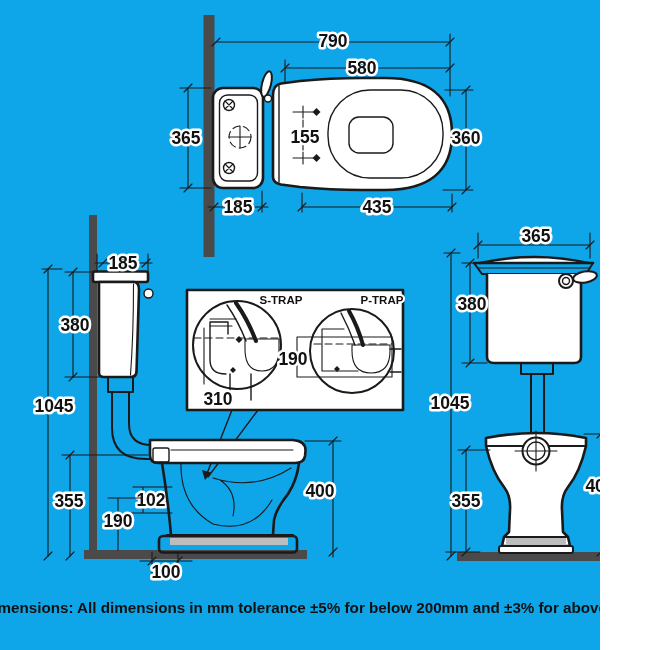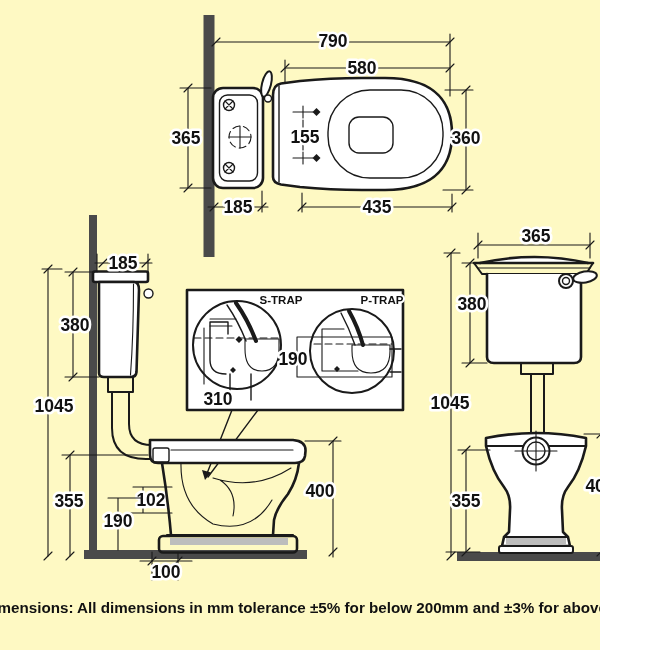--- a/index.html
+++ b/index.html
@@ -1,16 +1,16 @@
 <!DOCTYPE html>
 <html><head>
 <meta charset="utf-8">
 <style>
   html,body{margin:0;padding:0;background:#fff;}
-  .stage{position:relative;width:600px;height:650px;background:#fef9c3;overflow:hidden;
+  .stage{position:relative;width:600px;height:650px;background:#0ea5e9;overflow:hidden;
          font-family:"Liberation Sans",sans-serif;}
   svg{display:block;}
   .ln{stroke:#1a1a1a;fill:none;stroke-linecap:round;stroke-linejoin:round;}
   .w1{stroke-width:1.1;}
   .w13{stroke-width:1.4;}
   .w2{stroke-width:2;}
   .w24{stroke-width:2.6;}
   .w4{stroke-width:4;}
   .fillw{fill:#fff;}
   .grey{fill:#4a4a4a;stroke:none;}

